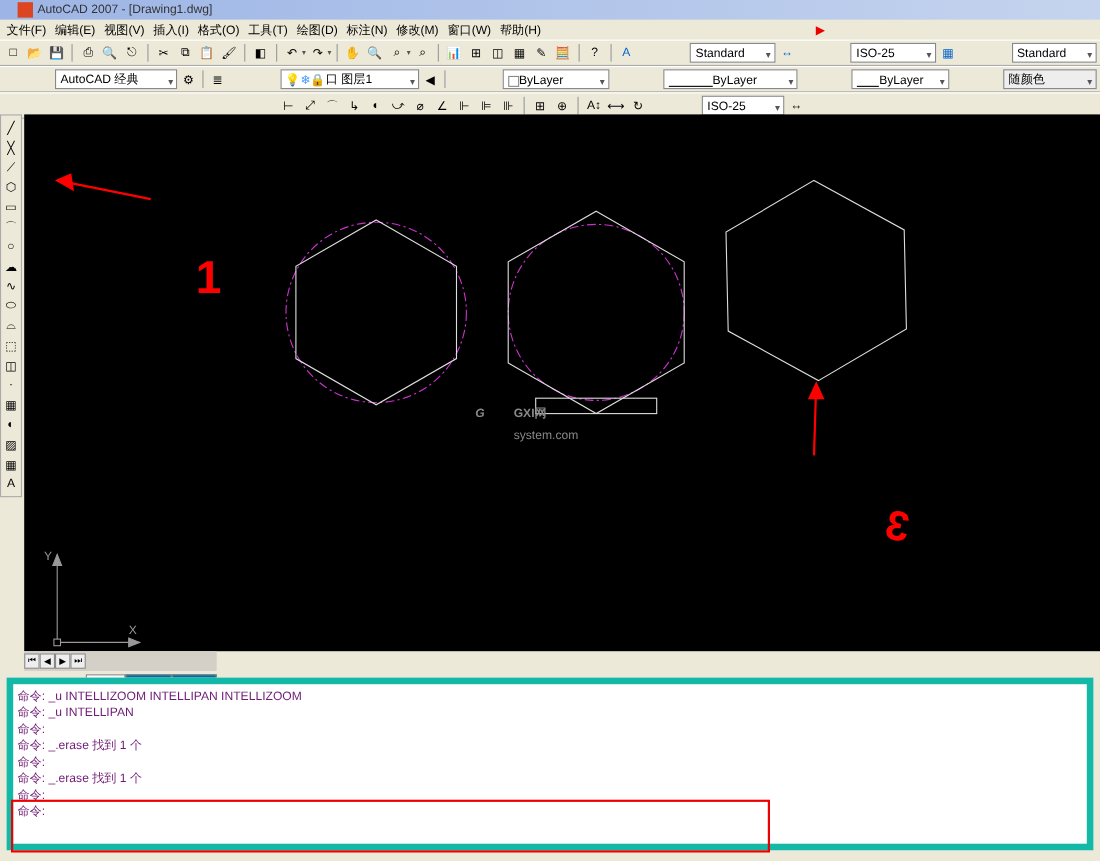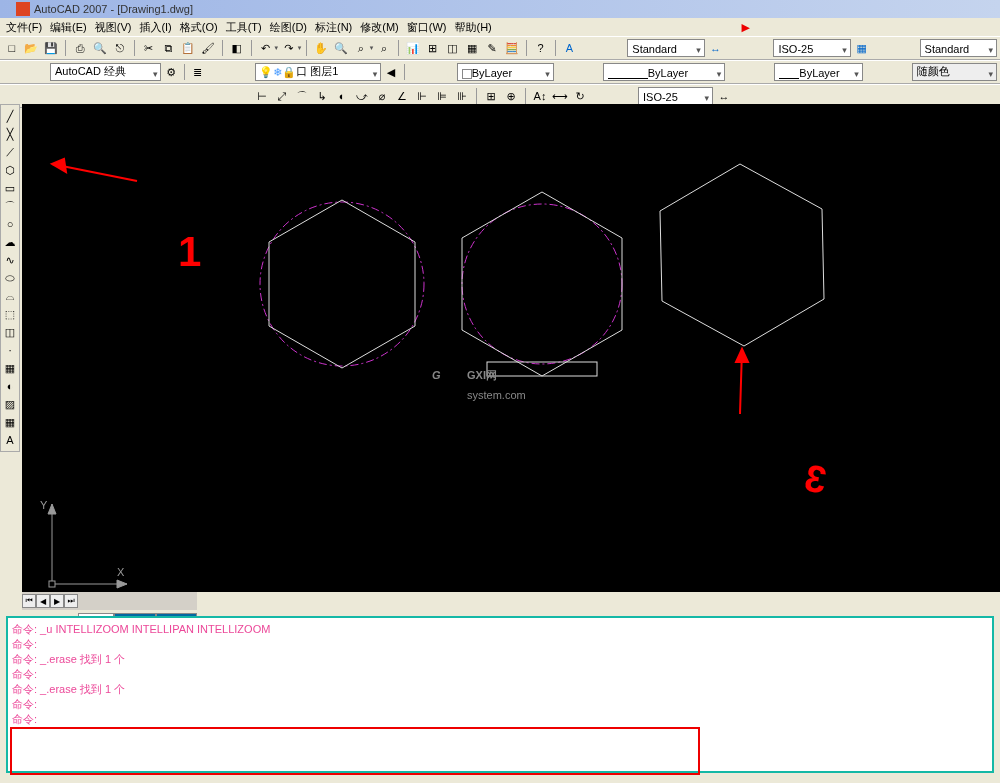--- a/index.html
+++ b/index.html
@@ -21,21 +21,21 @@
 .draw-toolbar { position: absolute; left: 0; top: 104px; width: 20px; background: #ece9d8; border: 1px solid #aaa; display: flex; flex-direction: column; padding: 2px 0; }
 .draw-toolbar .tb-btn { width: 18px; height: 16px; margin: 1px auto; }
 
 .canvas-area { position: absolute; left: 22px; top: 104px; right: 0; height: 488px; background: #000; }
 
 .tabs-bar { position: absolute; left: 22px; top: 592px; height: 18px; background: #d4d0c8; display: flex; align-items: center; gap: 0; }
 .tab-nav-btn { width: 14px; height: 14px; border: 1px solid #888; background: #eee; display: inline-flex; align-items: center; justify-content: center; font-size: 8px; }
 .tab { padding: 1px 7px; border: 1px solid #888; background: #fff; font-size: 10px; margin-top: 42px; }
 .tab.inactive { background: #0369a1; }
 
-.command-area { position: absolute; left: 6px; right: 6px; top: 616px; bottom: 10px; background: #fff; border: 2px solid #14b8a6; font-family: "SimSun", monospace; font-size: 12px; color: #ec4899; padding: 4px; line-height: 15px; overflow: hidden; }
+.command-area { position: absolute; left: 6px; right: 6px; top: 616px; bottom: 10px; background: #fff; border: 6px solid #14b8a6; font-family: "SimSun", monospace; font-size: 12px; color: #701a75; padding: 4px; line-height: 15px; overflow: hidden; }
 .cmd-highlight { position: absolute; left: 10px; right: 300px; bottom: 8px; height: 48px; border: 2px solid #e00; pointer-events: none; }
 
 .annot-red { position: absolute; color: #f00; font-weight: bold; font-family: "Comic Sans MS", Arial; pointer-events: none; }
 
 svg { overflow: visible; }
 </style>
 </head>
 <body>
 
 <div class="title-bar">
@@ -239,20 +239,21 @@
   <span class="tab-nav-btn">◀</span>
   <span class="tab-nav-btn">▶</span>
   <span class="tab-nav-btn">⏭</span>
   <span class="tab">模型</span>
   <span class="tab inactive">布局1</span>
   <span class="tab inactive">布局2</span>
 </div>
 
 <div class="command-area">
   <div>命令: _u INTELLIZOOM INTELLIPAN INTELLIZOOM</div>
+  <div>命令: _u INTELLIPAN</div>
   <div>命令:</div>
   <div>命令: _.erase 找到 1 个</div>
   <div>命令:</div>
   <div>命令: _.erase 找到 1 个</div>
   <div>命令:</div>
   <div>命令:</div>
 </div>
 <div class="cmd-highlight"></div>
 
 </body></html>

